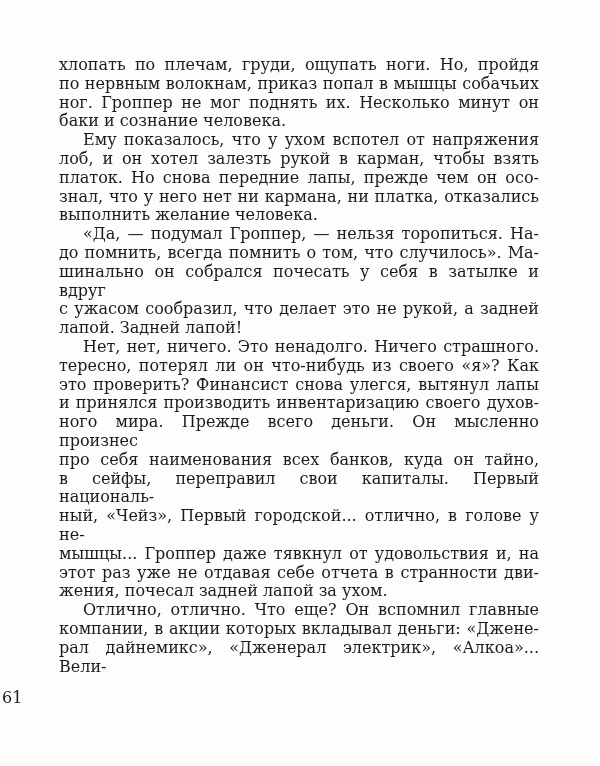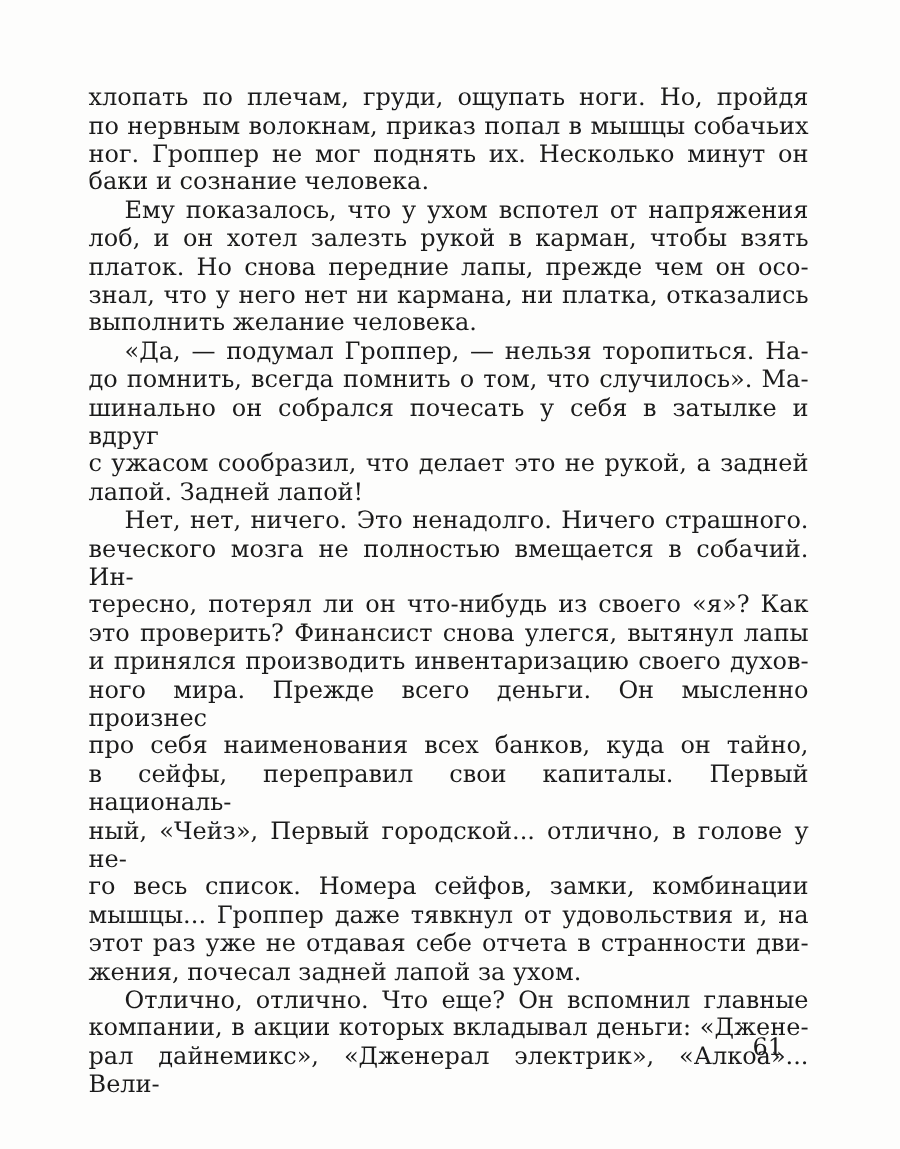--- a/index.html
+++ b/index.html
@@ -32,21 +32,21 @@
     text-align-last: left;
   }
   .line.indent {
     padding-left: 24px;
   }
   .folio {
     position: absolute;
     top: 688px;
     left: 2px;
     width: 520px;
-    text-align: right;
+    text-align: left;
     font-size: 16px;
     line-height: 19px;
     color: #1b1b1b;
   }
 </style>
 </head>
 <body>
 
 <div class="page">
   <div class="text-block">
@@ -58,29 +58,27 @@
       <div class="line">лоб, и он хотел залезть рукой в карман, чтобы взять</div>
       <div class="line">платок. Но снова передние лапы, прежде чем он осо-</div>
       <div class="line">знал, что у него нет ни кармана, ни платка, отказались</div>
       <div class="line para-end">выполнить желание человека.</div>
       <div class="line indent">«Да, — подумал Гроппер, — нельзя торопиться. На-</div>
       <div class="line">до помнить, всегда помнить о том, что случилось». Ма-</div>
       <div class="line">шинально он собрался почесать у себя в затылке и вдруг</div>
       <div class="line">с ужасом сообразил, что делает это не рукой, а задней</div>
       <div class="line para-end">лапой. Задней лапой!</div>
       <div class="line indent">Нет, нет, ничего. Это ненадолго. Ничего страшного.</div>
-      <div class="line">веческого мозга не полностью вмещается в собачий. Ин-</div>
       <div class="line">тересно, потерял ли он что-нибудь из своего «я»? Как</div>
       <div class="line">это проверить? Финансист снова улегся, вытянул лапы</div>
       <div class="line">и принялся производить инвентаризацию своего духов-</div>
       <div class="line">ного мира. Прежде всего деньги. Он мысленно произнес</div>
       <div class="line">про себя наименования всех банков, куда он тайно,</div>
       <div class="line">в сейфы, переправил свои капиталы. Первый националь-</div>
       <div class="line">ный, «Чейз», Первый городской... отлично, в голове у не-</div>
-      <div class="line">го весь список. Номера сейфов, замки, комбинации</div>
       <div class="line">мышцы... Гроппер даже тявкнул от удовольствия и, на</div>
       <div class="line">этот раз уже не отдавая себе отчета в странности дви-</div>
       <div class="line para-end">жения, почесал задней лапой за ухом.</div>
       <div class="line indent">Отлично, отлично. Что еще? Он вспомнил главные</div>
       <div class="line">компании, в акции которых вкладывал деньги: «Джене-</div>
       <div class="line">рал дайнемикс», «Дженерал электрик», «Алкоа»... Вели-</div>
     </div>
   <div class="folio">61</div>
 </div>
 

